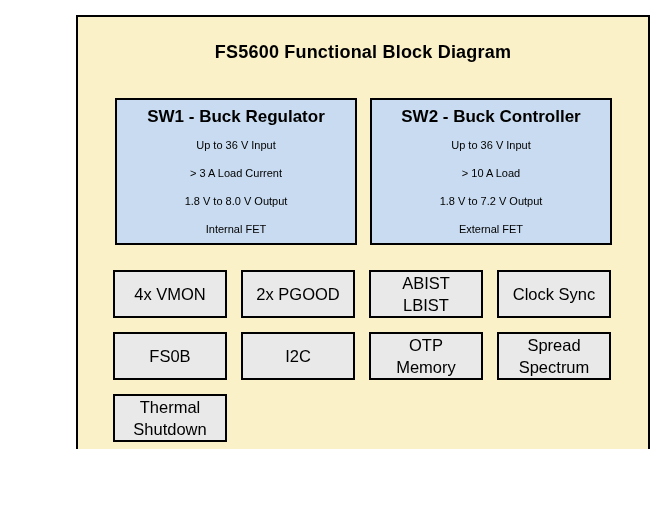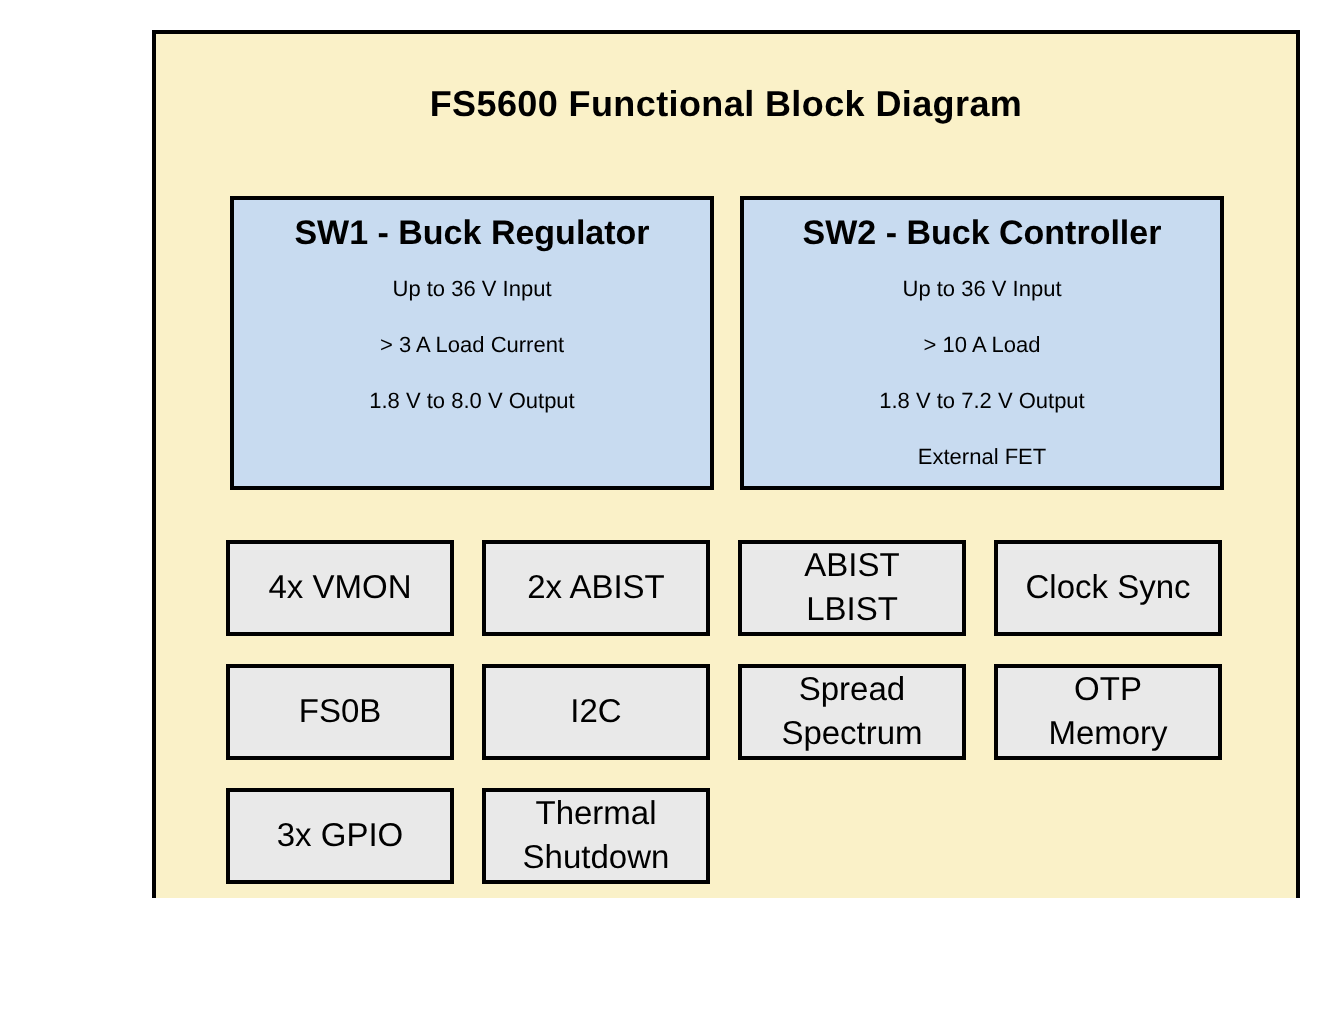--- a/index.html
+++ b/index.html
@@ -92,43 +92,43 @@
   <div class="frame">
 
     <div class="title">FS5600 Functional Block Diagram</div>
 
     <div class="blue-row">
       <div class="blue-box">
         <div class="blue-title">SW1 - Buck Regulator</div>
         <div class="blue-line">Up to 36 V Input</div>
         <div class="blue-line">&gt; 3 A Load Current</div>
         <div class="blue-line">1.8 V to 8.0 V Output</div>
+        <div class="blue-line">Internal FET</div>
       </div>
       <div class="blue-box">
         <div class="blue-title">SW2 - Buck Controller</div>
         <div class="blue-line">Up to 36 V Input</div>
         <div class="blue-line">&gt; 10 A Load</div>
         <div class="blue-line">1.8 V to 7.2 V Output</div>
         <div class="blue-line">External FET</div>
       </div>
     </div>
 
     <div class="grid">
       <div class="cell">4x VMON</div>
-      <div class="cell">2x ABIST</div>
+      <div class="cell">2x PGOOD</div>
       <div class="cell">ABIST
 LBIST</div>
       <div class="cell">Clock Sync</div>
 
       <div class="cell">FS0B</div>
       <div class="cell">I2C</div>
+      <div class="cell">OTP
+Memory</div>
+
       <div class="cell">Spread
 Spectrum</div>
-
-      <div class="cell">OTP
-Memory</div>
-      <div class="cell">3x GPIO</div>
       <div class="cell">Thermal
 Shutdown</div>
     </div>
 
   </div>
 </div>
 
 </body></html>

